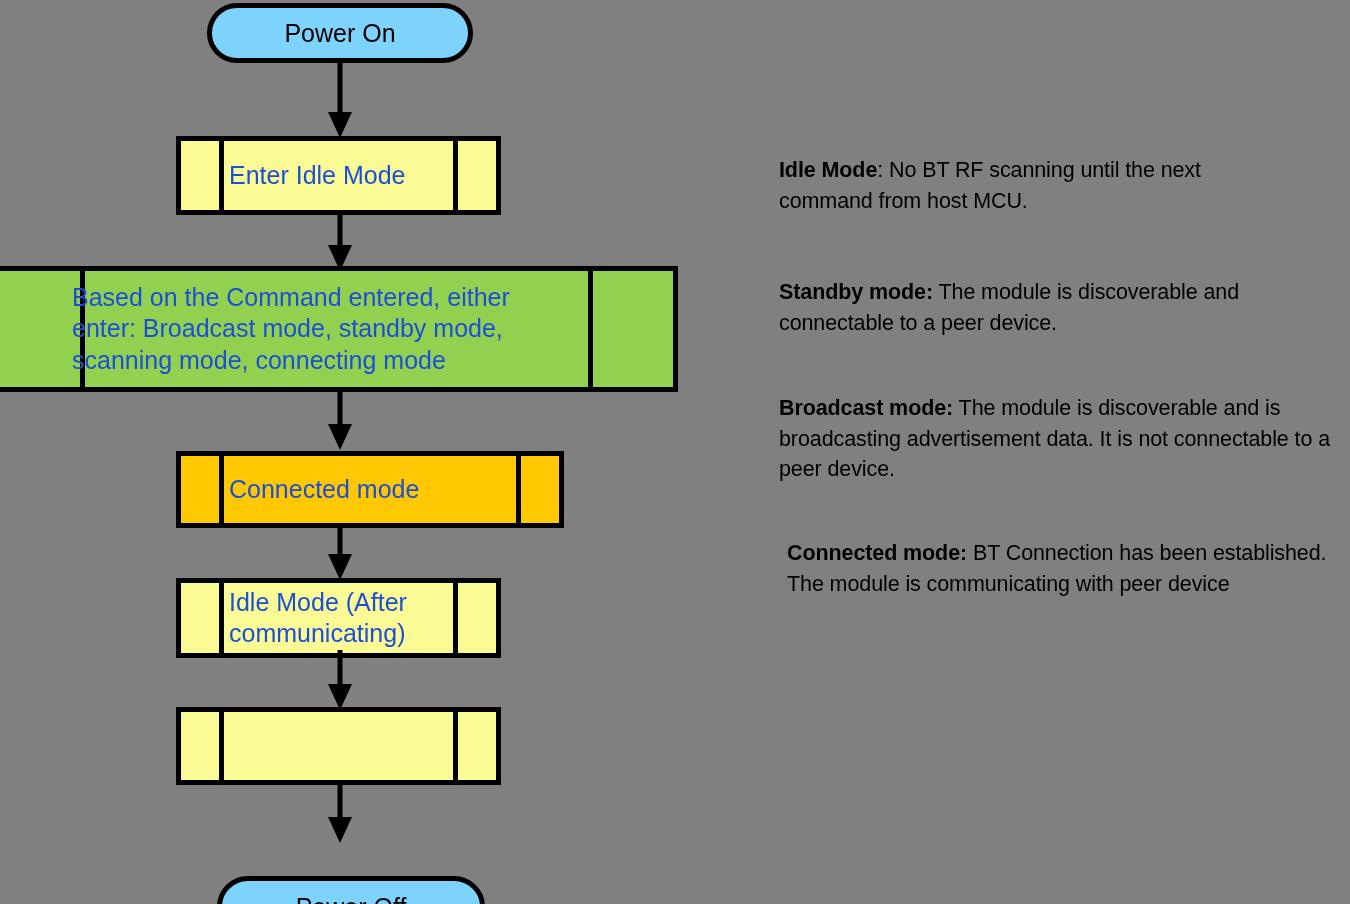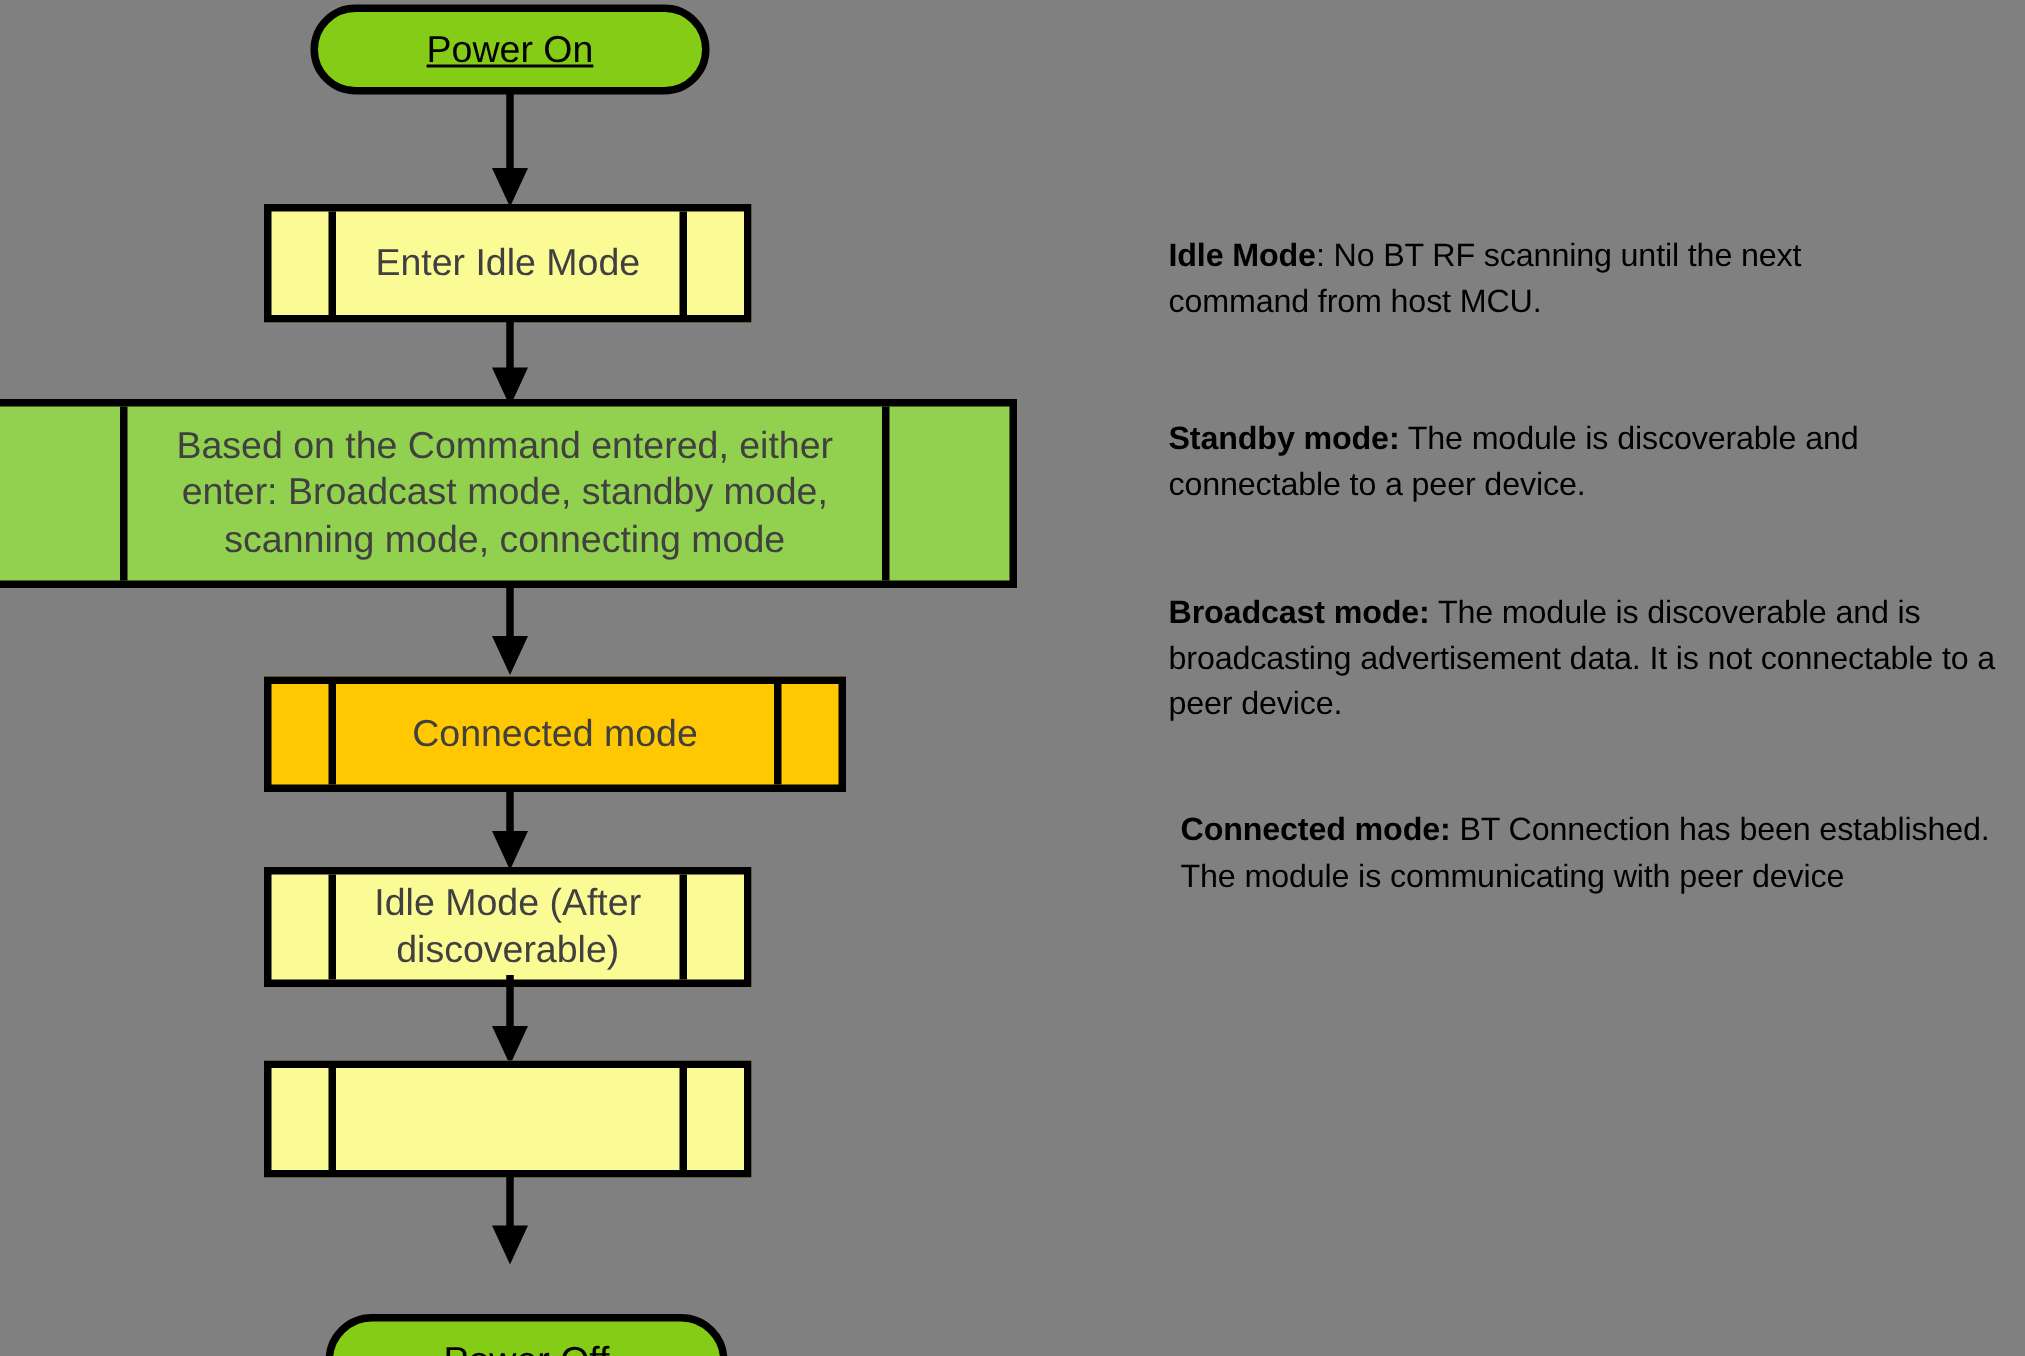--- a/index.html
+++ b/index.html
@@ -25,28 +25,27 @@
   .node {
     position: absolute;
     box-sizing: border-box;
     display: flex;
     align-items: center;
     justify-content: center;
   }
 
   
   .terminator {
-    background: #84cc16;
+    background: #7dd3fc;
     border: 5px solid #000000;
     border-radius: 999px;
     color: #000000;
     font-size: 25px;
     line-height: 1.15;
     text-align: center;
-    text-decoration: underline;
   }
 
   
   .process {
     border: 5px solid #000000;
     background: transparent;
     padding: 0;
   }
   .process .pp-bar {
     position: absolute;
@@ -56,22 +55,21 @@
     border-left: 5px solid #000000;
   }
   .process .pp-bar.left  { left: 38px; }
   .process .pp-bar.right { right: 38px; }
   .process .pp-label {
     position: relative;
     z-index: 2;
     width: 100%;
     padding: 0 48px;
     box-sizing: border-box;
-    text-align: center;
-    color: #404040;
+    color: #1d4ed8;
     font-size: 25px;
     line-height: 1.25;
     white-space: pre-line;
   }
   .process.fill-yellow { background: #fbfb96; }
   .process.fill-green  { background: #92d14f; }
   .process.fill-amber  { background: #ffc800; }
 
   
   .process.clip-left {
@@ -155,21 +153,21 @@
     <svg width="40" height="56" viewBox="0 0 40 56">
       <line x1="20" y1="0" x2="20" y2="40" stroke="#000000" stroke-width="5"></line>
       <polygon points="20,54 8,28 32,28" fill="#000000"></polygon>
     </svg>
   </div>
 
   <div class="node process fill-yellow" style="left:176px; top:578px; width:325px; height:80px;">
     <span class="pp-bar left"></span>
     <span class="pp-bar right"></span>
     <span class="pp-label">Idle Mode (After
-discoverable)</span>
+communicating)</span>
   </div>
 
   <div class="connector" style="left:320px; top:650px; width:40px; height:62px;">
     <svg width="40" height="62" viewBox="0 0 40 62">
       <line x1="20" y1="0" x2="20" y2="46" stroke="#000000" stroke-width="5"></line>
       <polygon points="20,60 8,34 32,34" fill="#000000"></polygon>
     </svg>
   </div>
 
   <div class="node process fill-yellow" style="left:176px; top:707px; width:325px; height:78px;">

